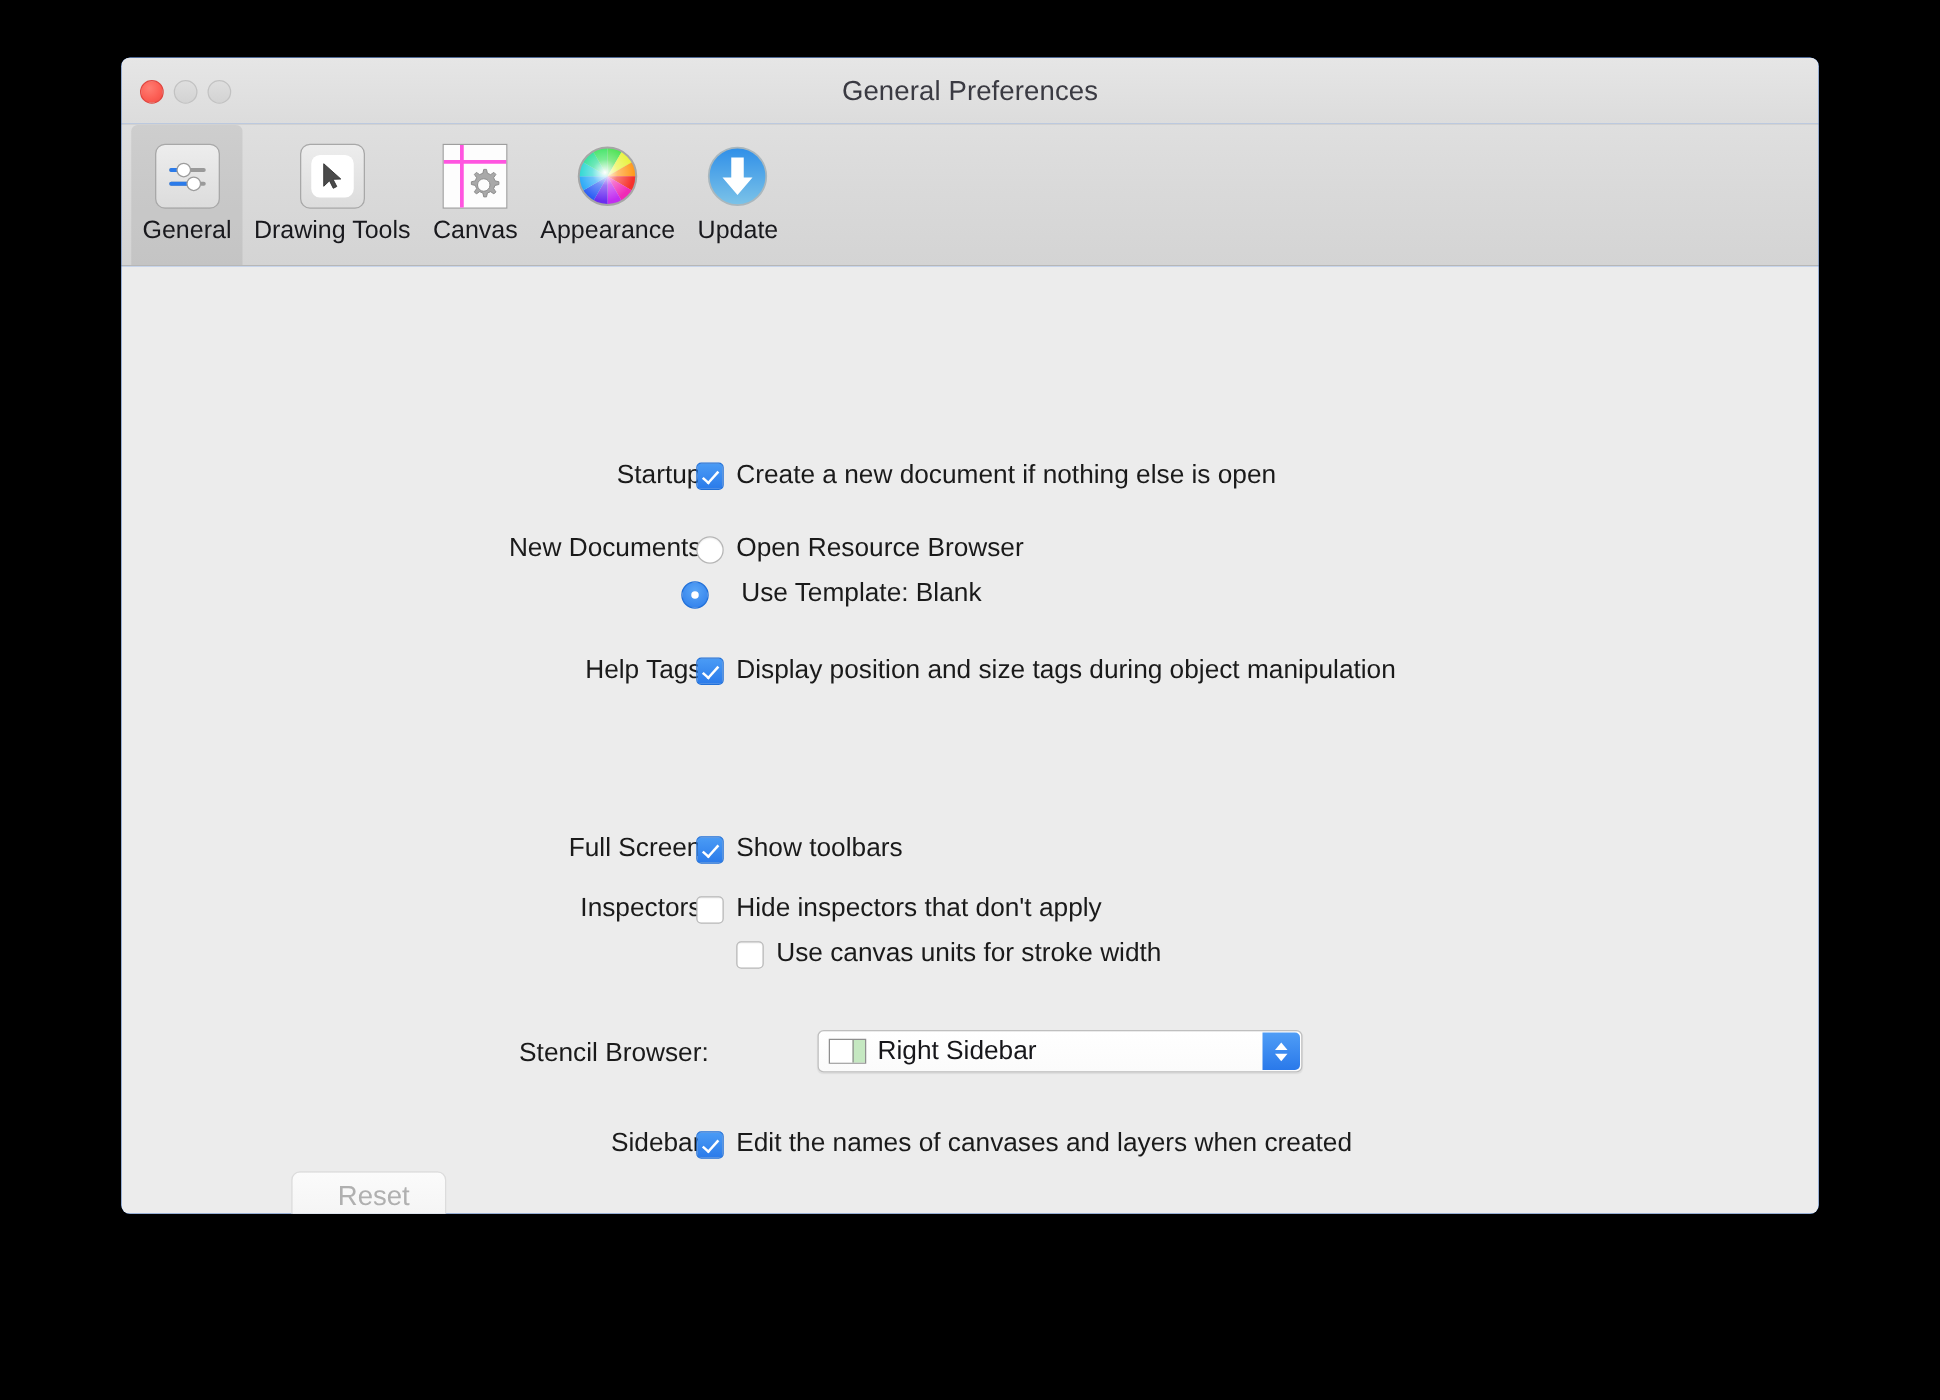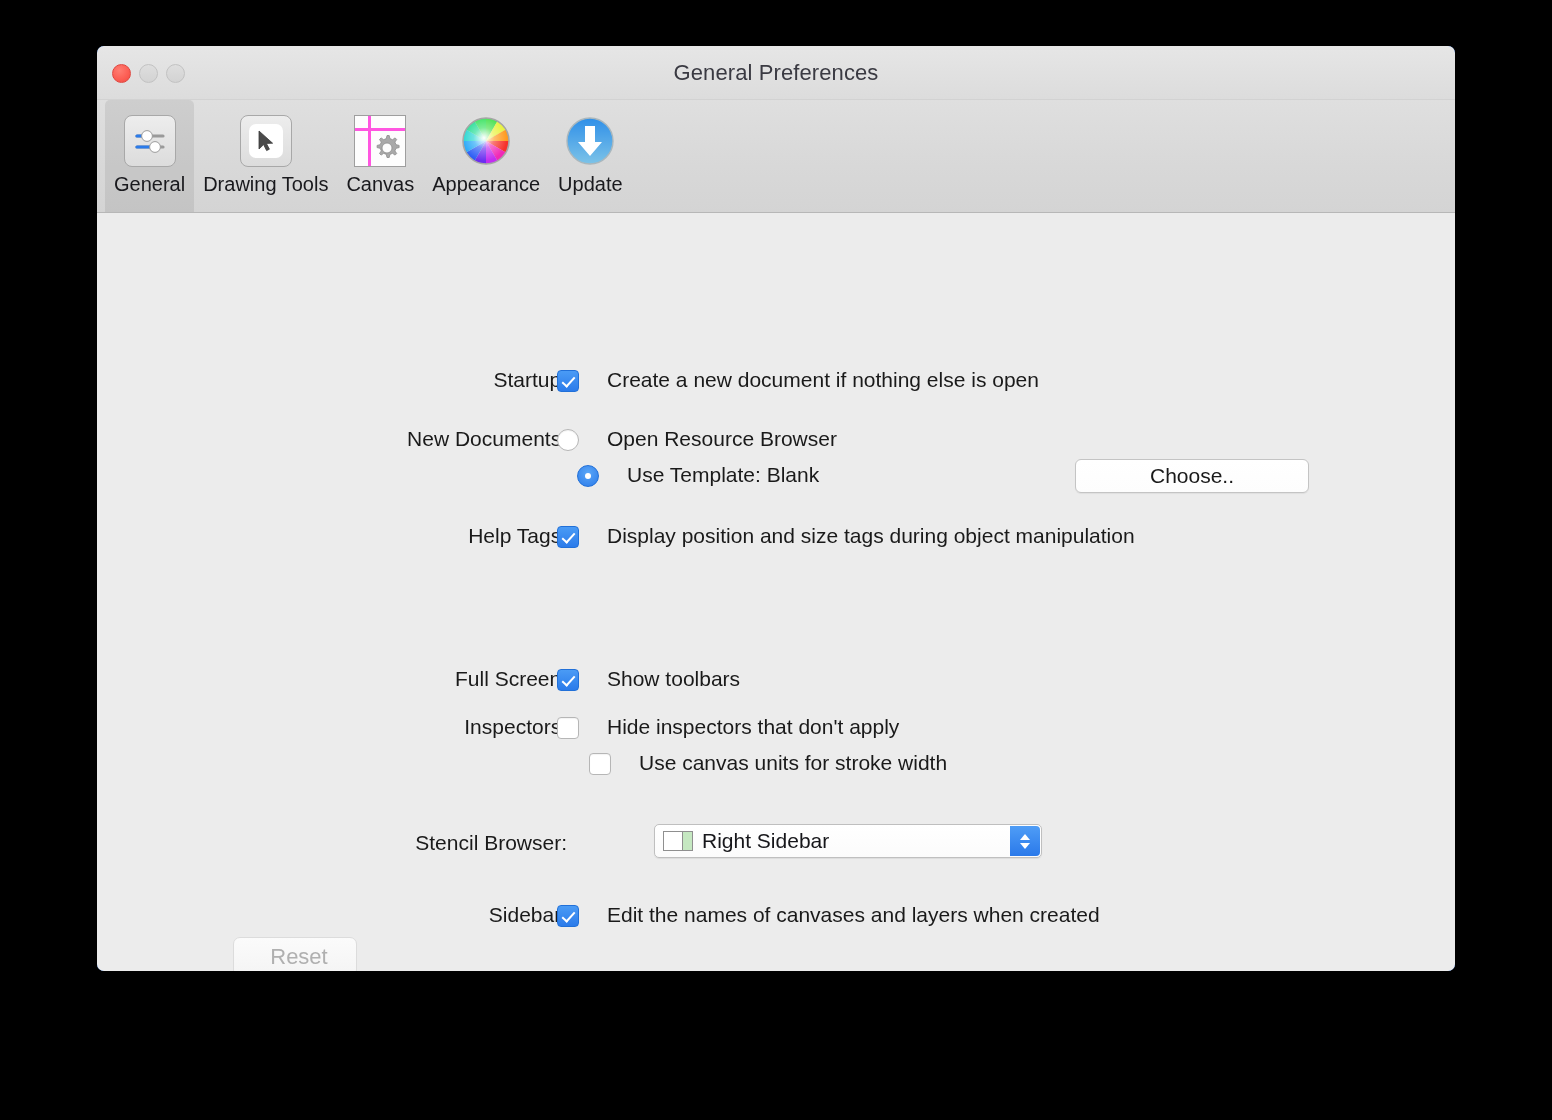--- a/index.html
+++ b/index.html
@@ -195,21 +195,21 @@
     top: 7px;
     width: 6px;
     height: 6px;
     border-radius: 50%;
     background: #ffffff;
   }
 
   .opt-text {
     font-size: 21px;
     color: #1a1a1a;
-    margin-left: 28px;
+    margin-left: 10px;
     white-space: nowrap;
     line-height: 24px;
   }
 
   
   .push-btn {
     background: linear-gradient(to bottom, #ffffff, #fdfdfd);
     border: 1px solid #c4c4c4;
     border-radius: 6px;
     font-size: 21px;
@@ -417,25 +417,24 @@
       <div class="opt-text">Create a new document if nothing else is open</div>
     </div>
 
     <div class="row" style="left:0;top:214px;width:470px;justify-content:flex-end;">
       <div class="row-label">New Documents:</div>
     </div>
     <div class="row" style="left:460px;top:214px;">
       <div class="rb off"></div>
       <div class="opt-text">Open Resource Browser</div>
     </div>
-    <div class="row" style="left:480px;top:250px;">
+    <div class="row" style="left:448px;top:250px;gap:16px;">
       <div class="rb on"></div>
       <div class="opt-text">Use Template: Blank</div>
     </div>
-    <button class="push-btn" style="position:absolute;left:978px;top:246px;width:234px;height:34px;">Choose..</button>
 
     <div class="row" style="left:0;top:311px;width:470px;justify-content:flex-end;">
       <div class="row-label">Help Tags:</div>
     </div>
     <div class="row" style="left:460px;top:311px;">
       <div class="cb on"></div>
       <div class="opt-text">Display position and size tags during object manipulation</div>
     </div>
 
     <div class="row" style="left:0;top:454px;width:470px;justify-content:flex-end;">

